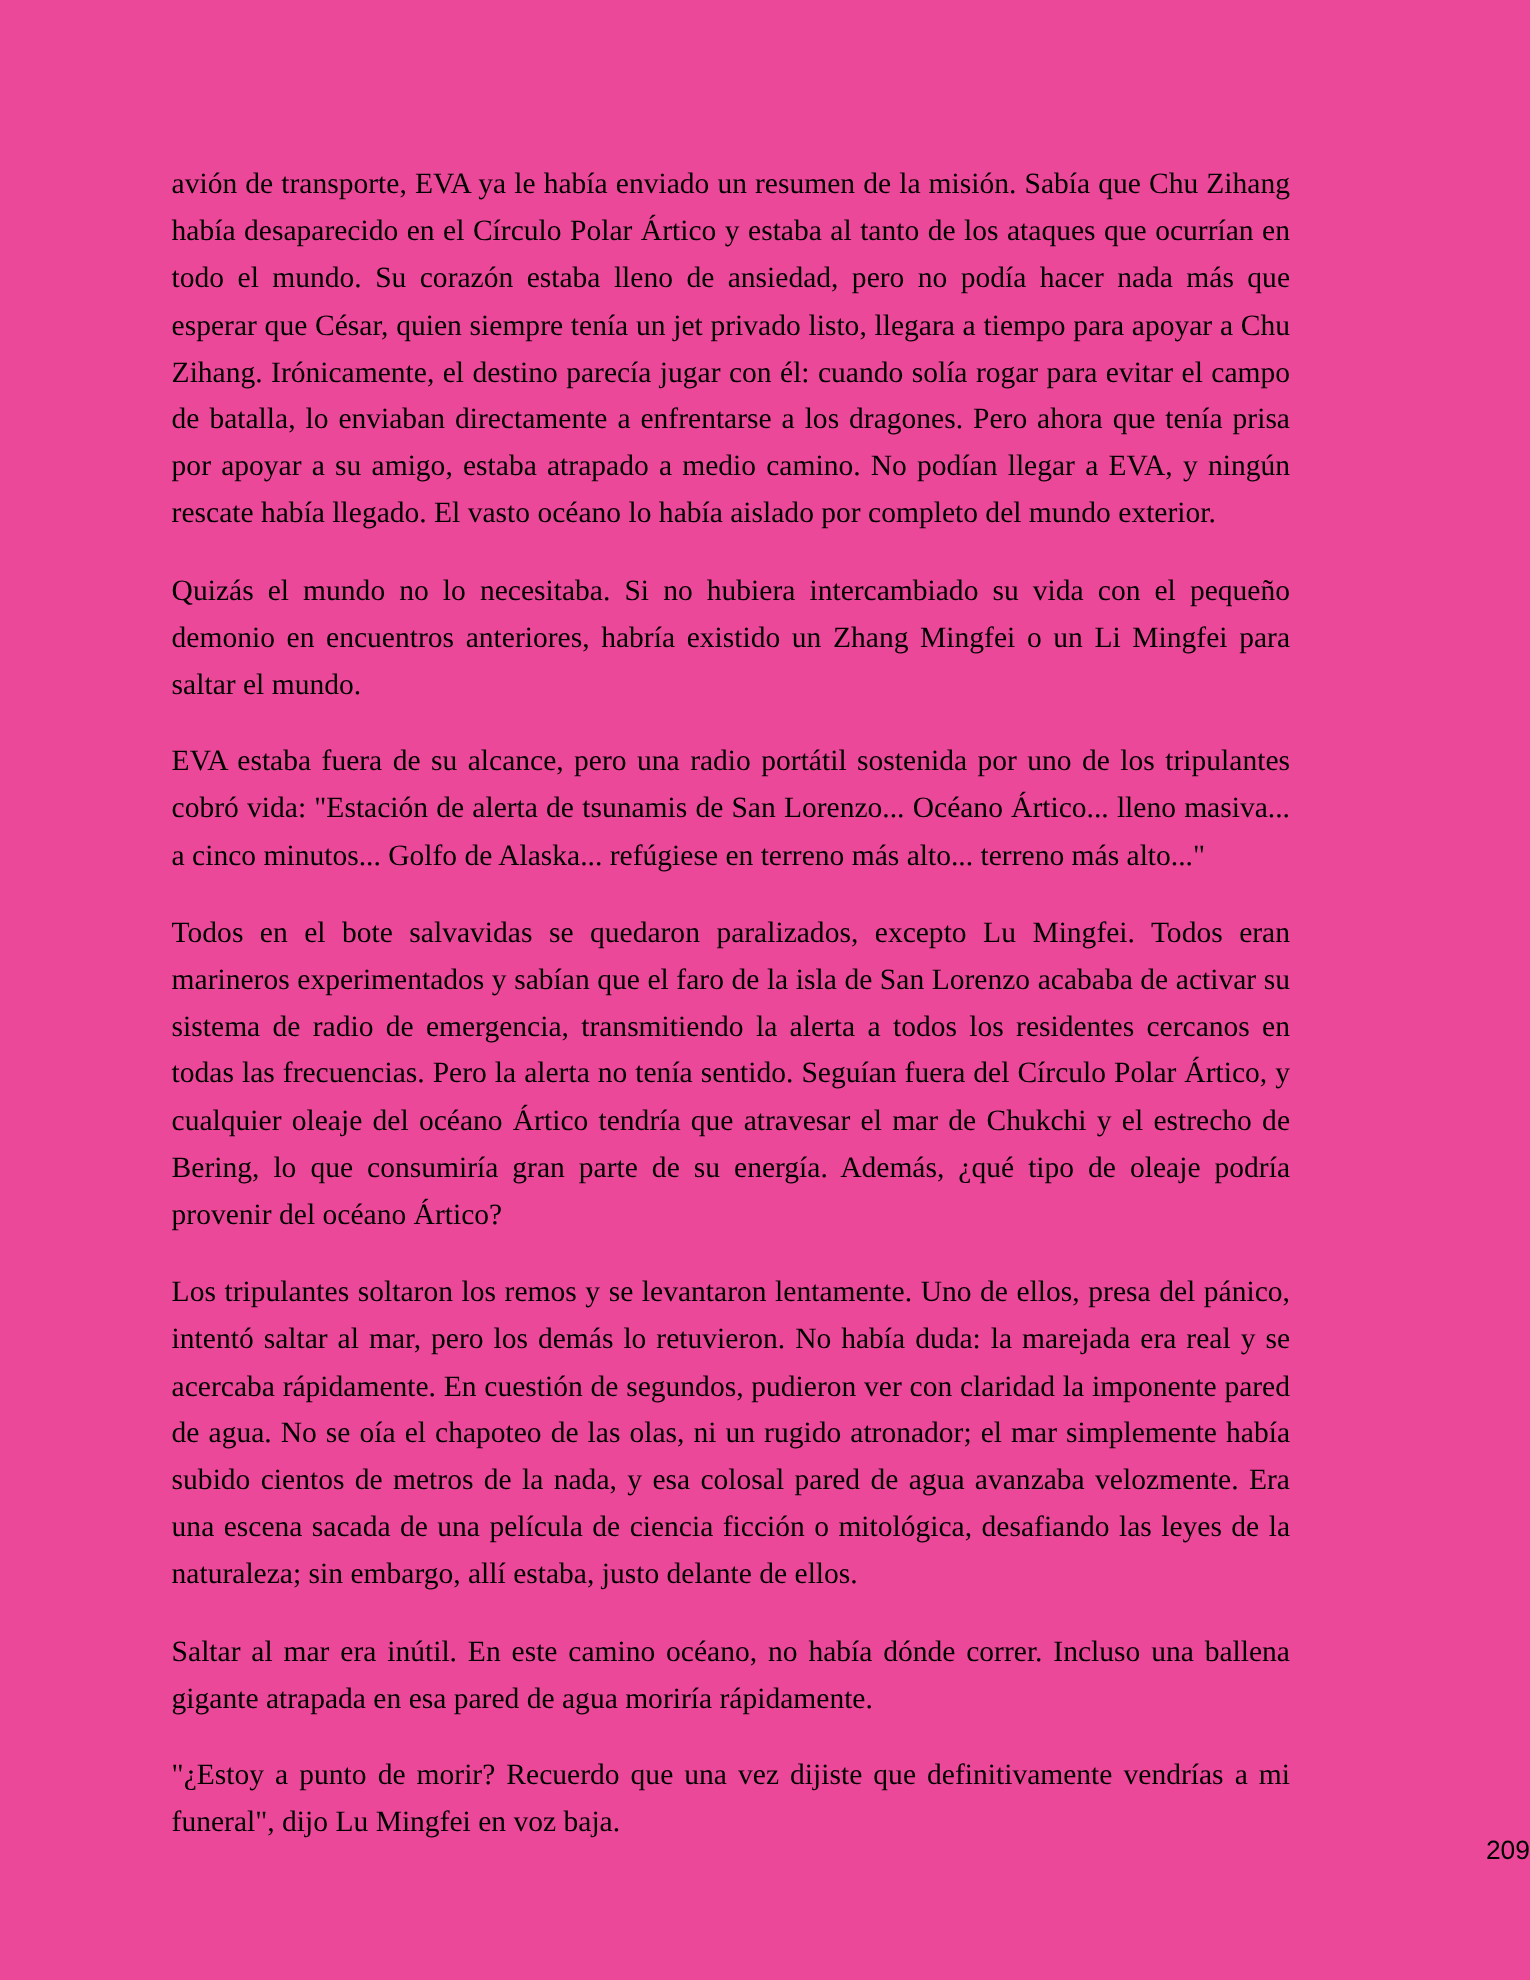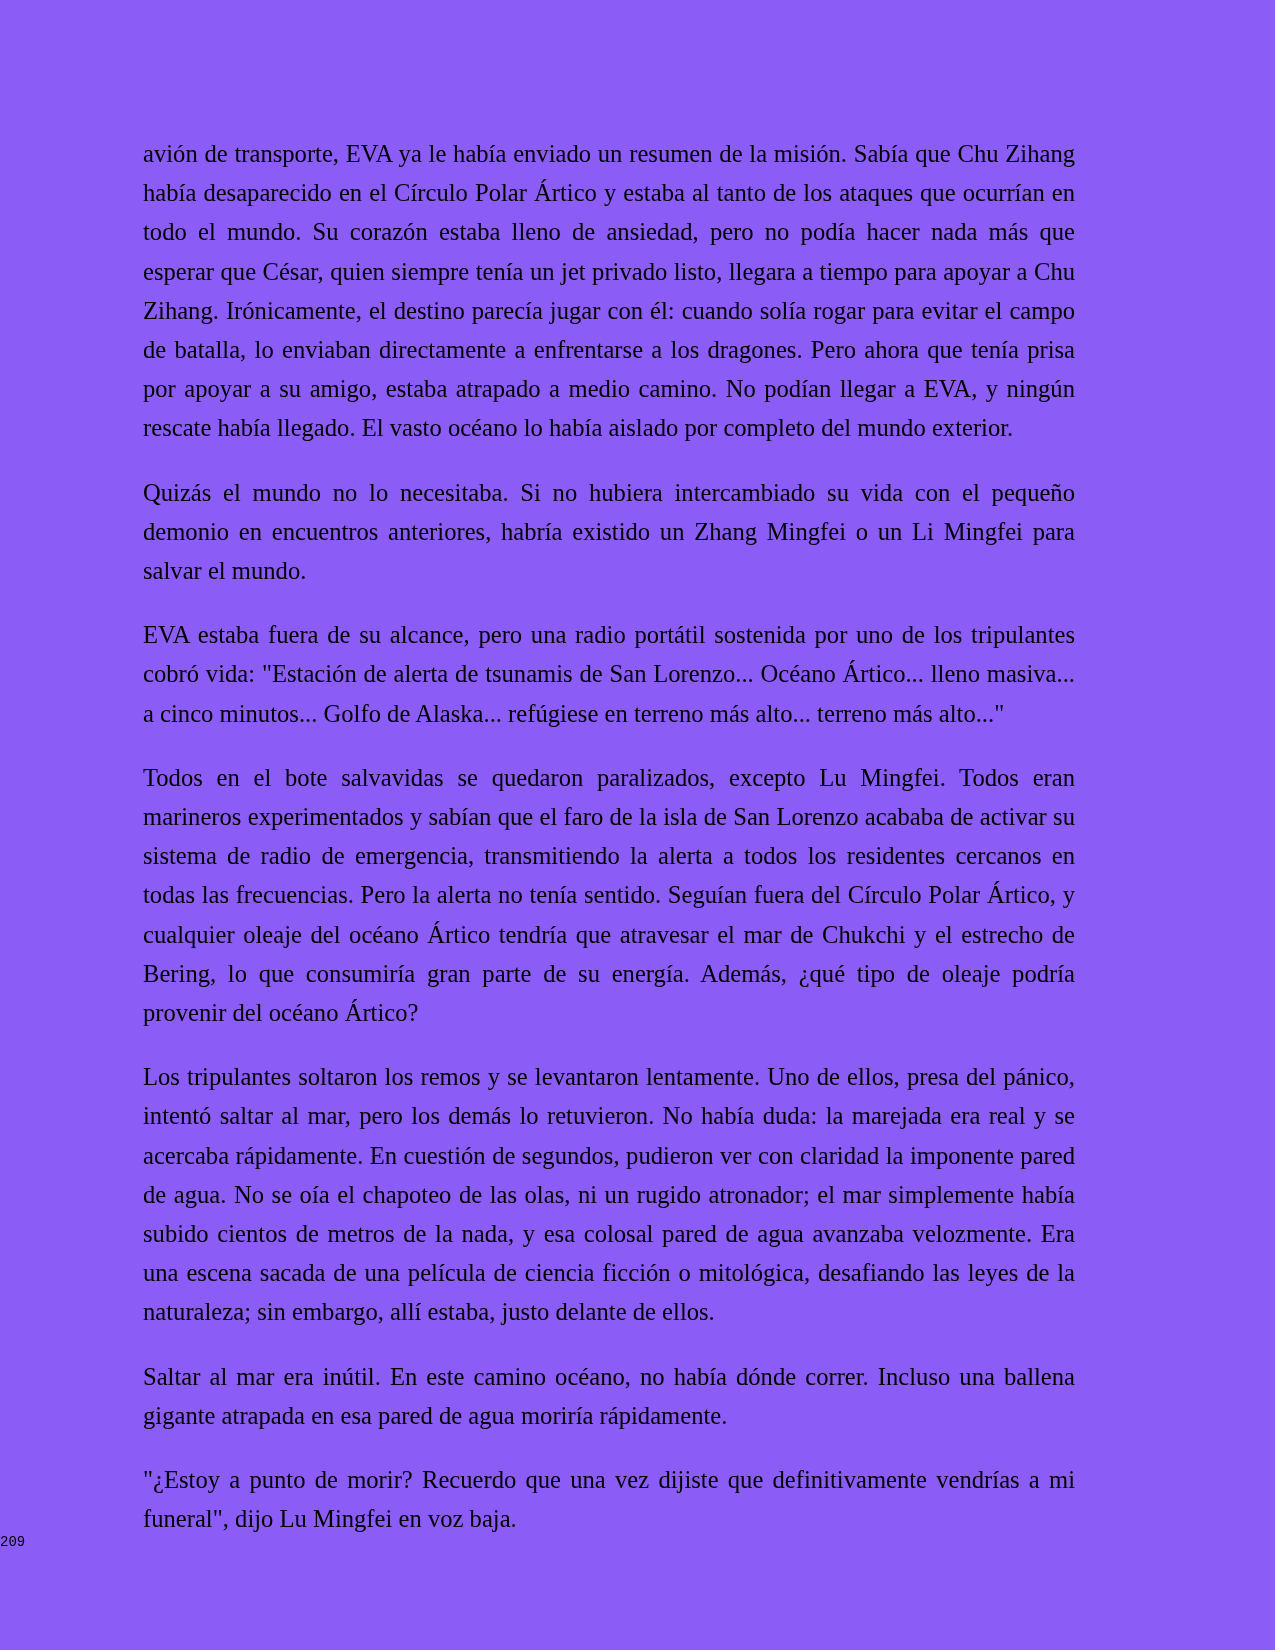--- a/index.html
+++ b/index.html
@@ -13,21 +13,21 @@
     font-family: "Liberation Serif", "DejaVu Serif", serif;
     color: #000000;
     position: relative;
     overflow: hidden;
   }
   .page {
     position: relative;
     width: 1275px;
     height: 1650px;
     box-sizing: border-box;
-    background: #8b5cf6;
+    background: #ec4899;
   }
   .content {
     position: absolute;
     left: 143px;
     top: 134px;
     width: 932px;
   }
   p.para {
     margin: 0 0 25px 0;
     font-size: 24.6px;
@@ -40,34 +40,34 @@
     -webkit-hyphens: none;
   }
   p.para:last-child {
     margin-bottom: 0;
   }
   .page-number {
     position: absolute;
     left: 0;
     right: 0;
     top: 1528px;
-    text-align: left;
-    font-size: 14px;
+    text-align: right;
+    font-size: 22px;
     line-height: 28px;
-    font-family: Liberation Mono, monospace;
+    font-family: Liberation Sans, sans-serif;
     color: #000000;
   }
 </style>
 </head>
 <body>
 
 <div class="page">
   <div class="content">
     <p class="para">avión de transporte, EVA ya le había enviado un resumen de la misión. Sabía que Chu Zihang había desaparecido en el Círculo Polar Ártico y estaba al tanto de los ataques que ocurrían en todo el mundo. Su corazón estaba lleno de ansiedad, pero no podía hacer nada más que esperar que César, quien siempre tenía un jet privado listo, llegara a tiempo para apoyar a Chu Zihang. Irónicamente, el destino parecía jugar con él: cuando solía rogar para evitar el campo de batalla, lo enviaban directamente a enfrentarse a los dragones. Pero ahora que tenía prisa por apoyar a su amigo, estaba atrapado a medio camino. No podían llegar a EVA, y ningún rescate había llegado. El vasto océano lo había aislado por completo del mundo exterior.</p>
-    <p class="para">Quizás el mundo no lo necesitaba. Si no hubiera intercambiado su vida con el pequeño demonio en encuentros anteriores, habría existido un Zhang Mingfei o un Li Mingfei para salvar el mundo.</p>
+    <p class="para">Quizás el mundo no lo necesitaba. Si no hubiera intercambiado su vida con el pequeño demonio en encuentros anteriores, habría existido un Zhang Mingfei o un Li Mingfei para saltar el mundo.</p>
     <p class="para">EVA estaba fuera de su alcance, pero una radio portátil sostenida por uno de los tripulantes cobró vida: "Estación de alerta de tsunamis de San Lorenzo... Océano Ártico... lleno masiva... a cinco minutos... Golfo de Alaska... refúgiese en terreno más alto... terreno más alto..."</p>
     <p class="para">Todos en el bote salvavidas se quedaron paralizados, excepto Lu Mingfei. Todos eran marineros experimentados y sabían que el faro de la isla de San Lorenzo acababa de activar su sistema de radio de emergencia, transmitiendo la alerta a todos los residentes cercanos en todas las frecuencias. Pero la alerta no tenía sentido. Seguían fuera del Círculo Polar Ártico, y cualquier oleaje del océano Ártico tendría que atravesar el mar de Chukchi y el estrecho de Bering, lo que consumiría gran parte de su energía. Además, ¿qué tipo de oleaje podría provenir del océano Ártico?</p>
     <p class="para">Los tripulantes soltaron los remos y se levantaron lentamente. Uno de ellos, presa del pánico, intentó saltar al mar, pero los demás lo retuvieron. No había duda: la marejada era real y se acercaba rápidamente. En cuestión de segundos, pudieron ver con claridad la imponente pared de agua. No se oía el chapoteo de las olas, ni un rugido atronador; el mar simplemente había subido cientos de metros de la nada, y esa colosal pared de agua avanzaba velozmente. Era una escena sacada de una película de ciencia ficción o mitológica, desafiando las leyes de la naturaleza; sin embargo, allí estaba, justo delante de ellos.</p>
     <p class="para">Saltar al mar era inútil. En este camino océano, no había dónde correr. Incluso una ballena gigante atrapada en esa pared de agua moriría rápidamente.</p>
     <p class="para">"¿Estoy a punto de morir? Recuerdo que una vez dijiste que definitivamente vendrías a mi funeral", dijo Lu Mingfei en voz baja.</p>
   </div>
   <div class="page-number">209</div>
 </div>
 
 </body></html>

